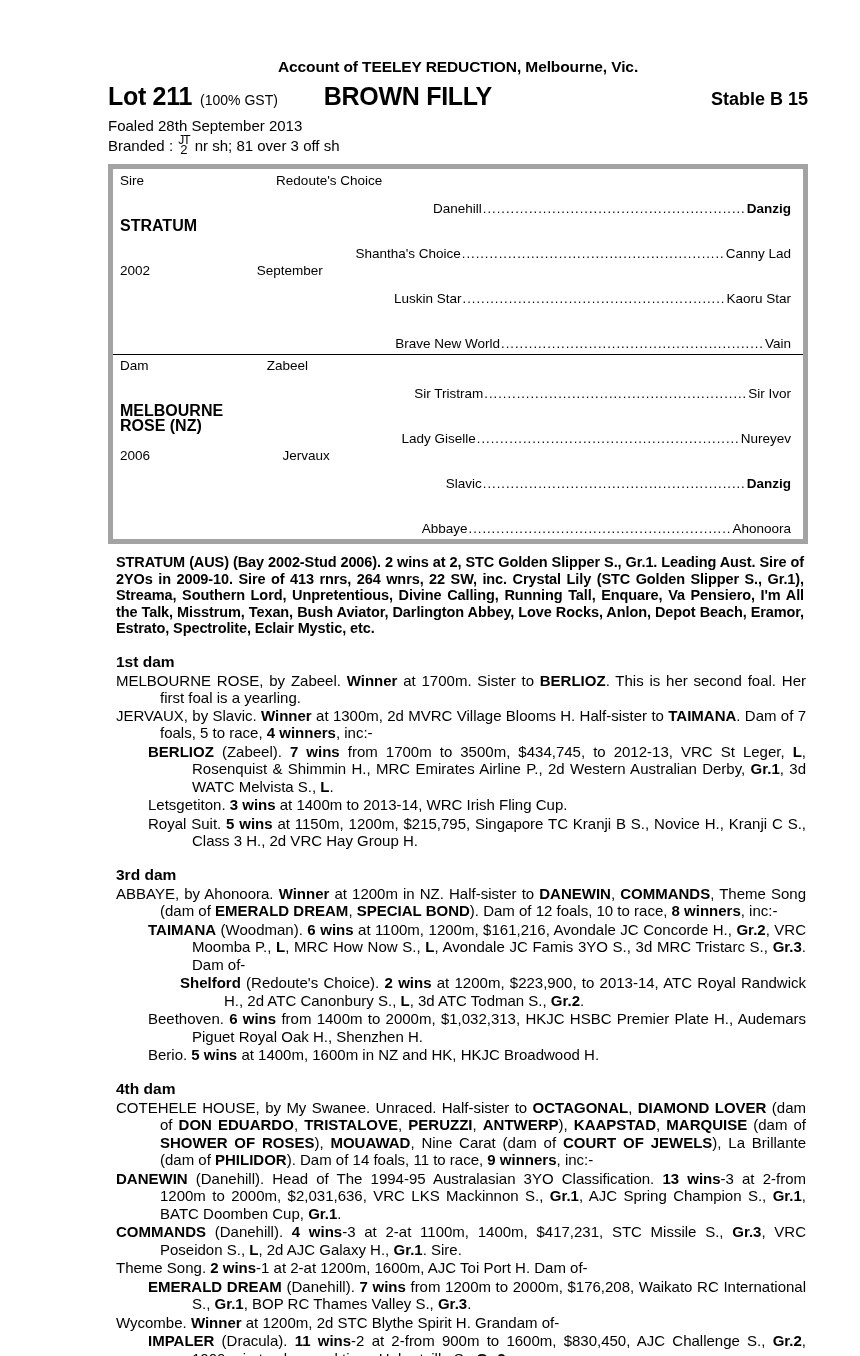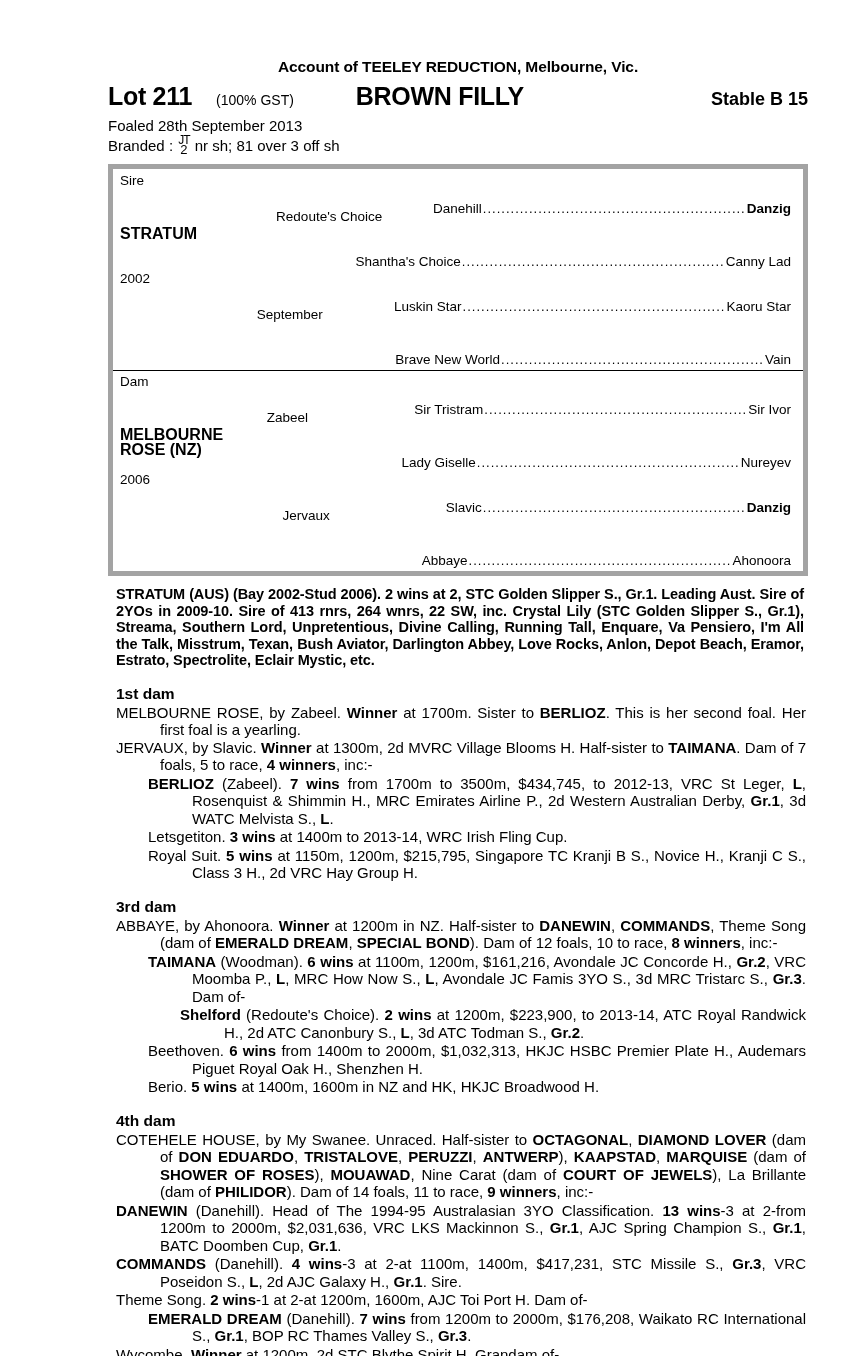--- a/index.html
+++ b/index.html
@@ -40,21 +40,21 @@
   }
   .lot-row {
     display: flex;
     align-items: baseline;
     justify-content: space-between;
     margin-top: 2px;
   }
   .lot-left {
     display: flex;
     align-items: baseline;
-    gap: 24px;
+    gap: 8px;
     white-space: nowrap;
   }
   .lot-number {
     font-size: 25px;
     font-weight: bold;
     letter-spacing: -0.3px;
   }
   .lot-gst {
     font-size: 14px;
   }
@@ -107,21 +107,21 @@
     box-sizing: border-box;
     font-size: 13.5px;
     padding: 3px 0 2px 0;
   }
   .ped-row {
     display: flex;
     line-height: 15px;
     padding: 1px 0;
   }
   .col1 { width: 186px; padding-left: 7px; box-sizing: border-box; }
-  .col2 { width: 180px; box-sizing: border-box; margin-top: 36px; }
+  .col2 { width: 180px; box-sizing: border-box; }
   .col3 { flex: 1; padding-right: 12px; box-sizing: border-box; margin-top: 28px; }
   .bold { font-weight: bold; }
   .big { font-size: 16px; font-weight: bold; }
   .dots-line {
     display: flex;
     align-items: baseline;
     width: 100%;
   }
   .dots-line .nm { white-space: nowrap; }
   .dots-line .dots {

